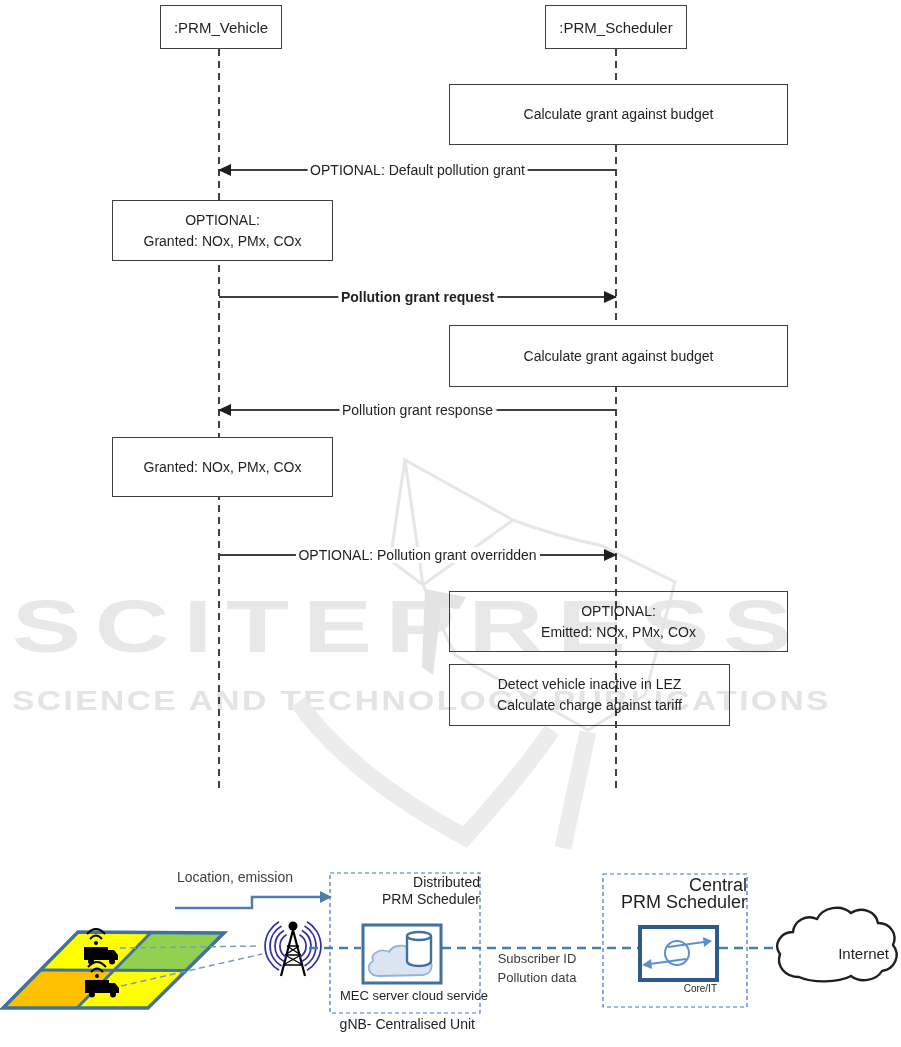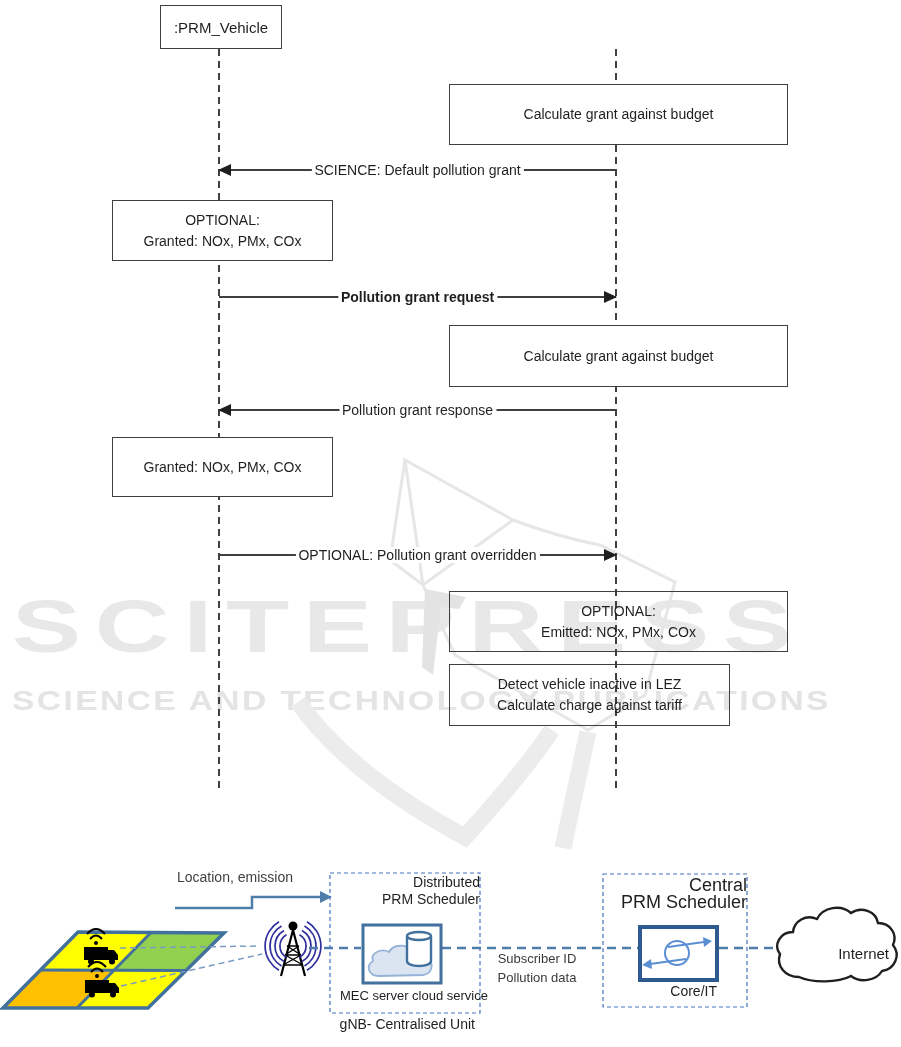--- a/index.html
+++ b/index.html
@@ -32,39 +32,40 @@
 
   
   .arch-label{position:absolute;text-align:center;}
   .b{font-weight:normal;text-align:right;}
   #lbl-uplink{left:165px;top:869px;width:140px;font-size:14px;color:#3f3f3f;}
   #lbl-mec-title{left:330px;top:874px;width:150px;font-size:14px;line-height:17px;}
   #lbl-mec-cap{left:322px;top:988px;width:166px;font-size:13px;}
   #lbl-gnb{left:295px;top:1016px;width:180px;font-size:14px;}
   #lbl-link{left:478px;top:949px;width:118px;font-size:13px;line-height:19px;color:#3a3a3a;}
   #lbl-core-title{left:603px;top:877px;width:144px;font-size:18px;line-height:17px;}
-  #lbl-core-cap{left:640px;top:983px;width:77px;font-size:14px;}
+  #lbl-core-cap{left:640px;top:983px;width:77px;font-size:10px;}
   #lbl-internet{left:797px;top:945px;width:92px;font-size:15px;}
 </style>
 </head>
 <body>
 
 <div id="page">
 
   <div class="wm" id="wm-title">SCITEPRESS</div>
   <div class="wm" id="wm-sub">SCIENCE AND TECHNOLOGY PUBLICATIONS</div>
   <svg id="wm-logo" width="440" height="430" viewBox="0 0 440 430">
     <path d="M 122,23 L 230,83 Q 275,100 317,108 L 392,145 L 362,258 L 305,293 L 172,218 L 140,148 Z" fill="none" stroke="#e6e6e6" stroke-width="3"></path>
     <path d="M 122,23 L 107,123 L 140,148 L 230,83" fill="none" stroke="#e6e6e6" stroke-width="3"></path>
     <path d="M 142,152 L 183,160 L 176,172 L 158,170 L 150,238 L 139,230 Z" fill="#e3e3e3" stroke="none"></path>
     <path d="M 15,265 Q 67,338 182,400 Q 240,336 269,293" fill="none" stroke="#ececec" stroke-width="17"></path>
     <path d="M 305,295 Q 290,363 280,411" fill="none" stroke="#ececec" stroke-width="17"></path>
   </svg>
 
   <div class="actor" style="left:160px;width:122px;">:PRM_Vehicle</div>
+  <div class="actor" style="left:545px;width:142px;">:PRM_Scheduler</div>
 
   <div class="lifeline" style="left:218.2px;"></div>
   <div class="lifeline" style="left:615.2px;"></div>
 
   <div class="sbox solid" style="left:449px;top:84px;width:339px;height:61px;">
     <span>Calculate grant against budget</span>
   </div>
   <div class="sbox solid" style="left:112px;top:200px;width:221px;height:61px;">
     <span>OPTIONAL:</span>
     <span>Granted: NOx, PMx, COx</span>
@@ -81,21 +82,21 @@
     <span>Emitted: NOx, PMx, COx</span>
   </div>
   <div class="sbox" style="left:449px;top:664px;width:281px;height:62px;">
     <span>Detect vehicle inactive in LEZ</span>
     <span>Calculate charge against tariff</span>
   </div>
 
   <div class="msg" style="top:163px;">
     <div class="line"></div>
     <div class="head-left"></div>
-    <span class="lbl">SCIENCE: Default pollution grant</span>
+    <span class="lbl">OPTIONAL: Default pollution grant</span>
   </div>
   <div class="msg" style="top:290px;font-weight:bold;">
     <div class="line"></div>
     <div class="head-right"></div>
     <span class="lbl">Pollution grant request</span>
   </div>
   <div class="msg" style="top:403px;">
     <div class="line"></div>
     <div class="head-left"></div>
     <span class="lbl">Pollution grant response</span>

